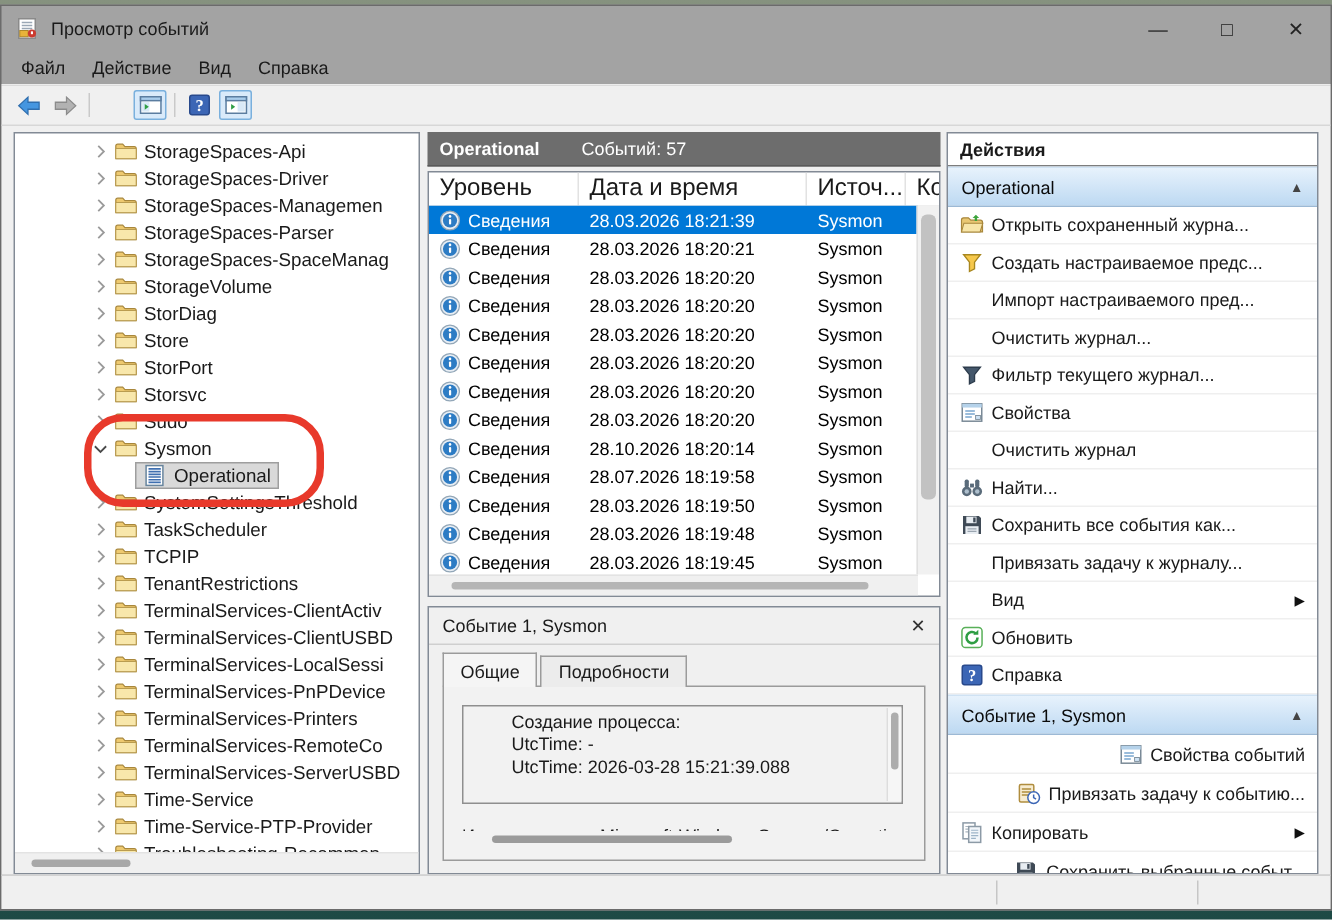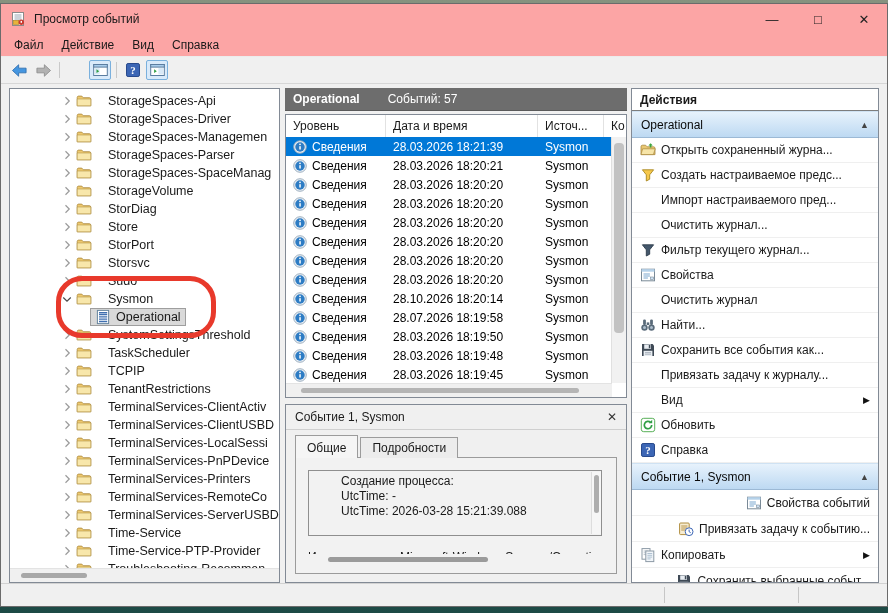--- a/index.html
+++ b/index.html
@@ -3,21 +3,21 @@
 <meta charset="utf-8">
 <style>
   html,body{margin:0;padding:0;}
   body{
     width:888px;height:613px;position:relative;overflow:hidden;
     font-family:"Liberation Sans",sans-serif;
     background:linear-gradient(#86927f,#5a6e63 40%,#1d4a45);
   }
   .window{
     position:absolute;left:0;right:0;top:3px;bottom:6px;
-    background:#fca5a5;border:1px solid #6b6b6b;box-sizing:border-box;
+    background:#a3a3a3;border:1px solid #6b6b6b;box-sizing:border-box;
     display:flex;flex-direction:column;
   }
   
   .titlebar{height:30px;display:flex;align-items:center;padding-left:9px;flex:none;}
   .app-icon{width:16px;height:16px;margin-right:8px;flex:none;}
   .app-icon svg{display:block;}
   .title{font-size:12px;color:#1a1a1a;}
   .win-controls{margin-left:auto;display:flex;height:100%;}
   .wc{width:46px;height:100%;display:flex;align-items:center;justify-content:center;
       font-size:13px;color:#222;cursor:default;}
@@ -35,36 +35,36 @@
   
   .main{flex:1;position:relative;background:#f0f0f0;}
   .panel{position:absolute;top:4px;bottom:0;background:#fff;border:1px solid #828a95;box-sizing:border-box;overflow:hidden;}
   
   .tree-panel{left:8px;width:271px;}
   .tree-items{position:absolute;top:3px;left:0;right:0;}
   .tree-row{height:18px;display:flex;align-items:center;padding-left:50px;white-space:nowrap;}
   .tree-row.child{padding-left:80px;}
   .chev{width:14px;height:14px;flex:none;display:flex;align-items:center;justify-content:center;}
   .t-icon{width:16px;height:16px;flex:none;margin-left:2px;}
-  .t-label{font-size:12.5px;color:#1a1a1a;margin-left:16px;}
+  .t-label{font-size:12.5px;color:#1a1a1a;margin-left:4px;}
   .tree-sel{display:flex;align-items:center;background:#d9d9d9;border:1px solid #9e9e9e;padding:0 4px 0 2px;}
   .tree-sel .t-label{margin-left:5px;}
   .hscroll{position:absolute;left:0;right:0;bottom:0;height:13px;background:#f0f0f0;border-top:1px solid #e3e3e3;}
   .hscroll .thumb{position:absolute;top:4px;height:5px;background:#a8a8a8;border-radius:3px;}
   .tree-panel .hscroll .thumb{left:11px;width:66px;}
   
   .middle{position:absolute;left:284px;width:342px;top:4px;bottom:0;}
   .mid-header{height:22px;background:#6d6d6d;color:#fff;display:flex;align-items:center;
               padding:0 8px;border-bottom:1px solid #5a5a5a;}
   .mid-title{font-size:12px;font-weight:bold;}
   .mid-count{font-size:12px;margin-left:28px;}
   .list-box{position:absolute;top:26px;left:0;right:0;height:284px;background:#fff;
             border:1px solid #828a95;box-sizing:border-box;overflow:hidden;}
   .cols{display:flex;height:22px;border-bottom:1px solid #d9d9d9;}
-  .col{font-size:12px;color:#1a1a1a;display:flex;align-items:center;padding-left:7px;
+  .col{font-size:16px;color:#1a1a1a;display:flex;align-items:center;padding-left:7px;
        border-right:1px solid #e2e2e2;box-sizing:border-box;flex:none;overflow:hidden;white-space:nowrap;}
   .rows{position:absolute;top:22px;left:0;right:14px;bottom:14px;overflow:hidden;}
   .evrow{height:19px;display:flex;align-items:center;}
   .evrow.selected{background:#0078d7;color:#fff;}
   .cell{display:flex;align-items:center;padding-left:7px;box-sizing:border-box;flex:none;
         font-size:12px;white-space:nowrap;overflow:hidden;height:100%;}
   .cell .i-icon{width:14px;height:14px;margin-right:5px;flex:none;}
   .vscroll{position:absolute;top:22px;right:0;bottom:14px;width:14px;background:#f1f1f1;border-left:1px solid #e0e0e0;}
   .vscroll .thumb{position:absolute;left:2px;right:2px;top:6px;height:190px;background:#c2c2c2;border-radius:4px;}
   .list-box .hscroll{right:14px;}

